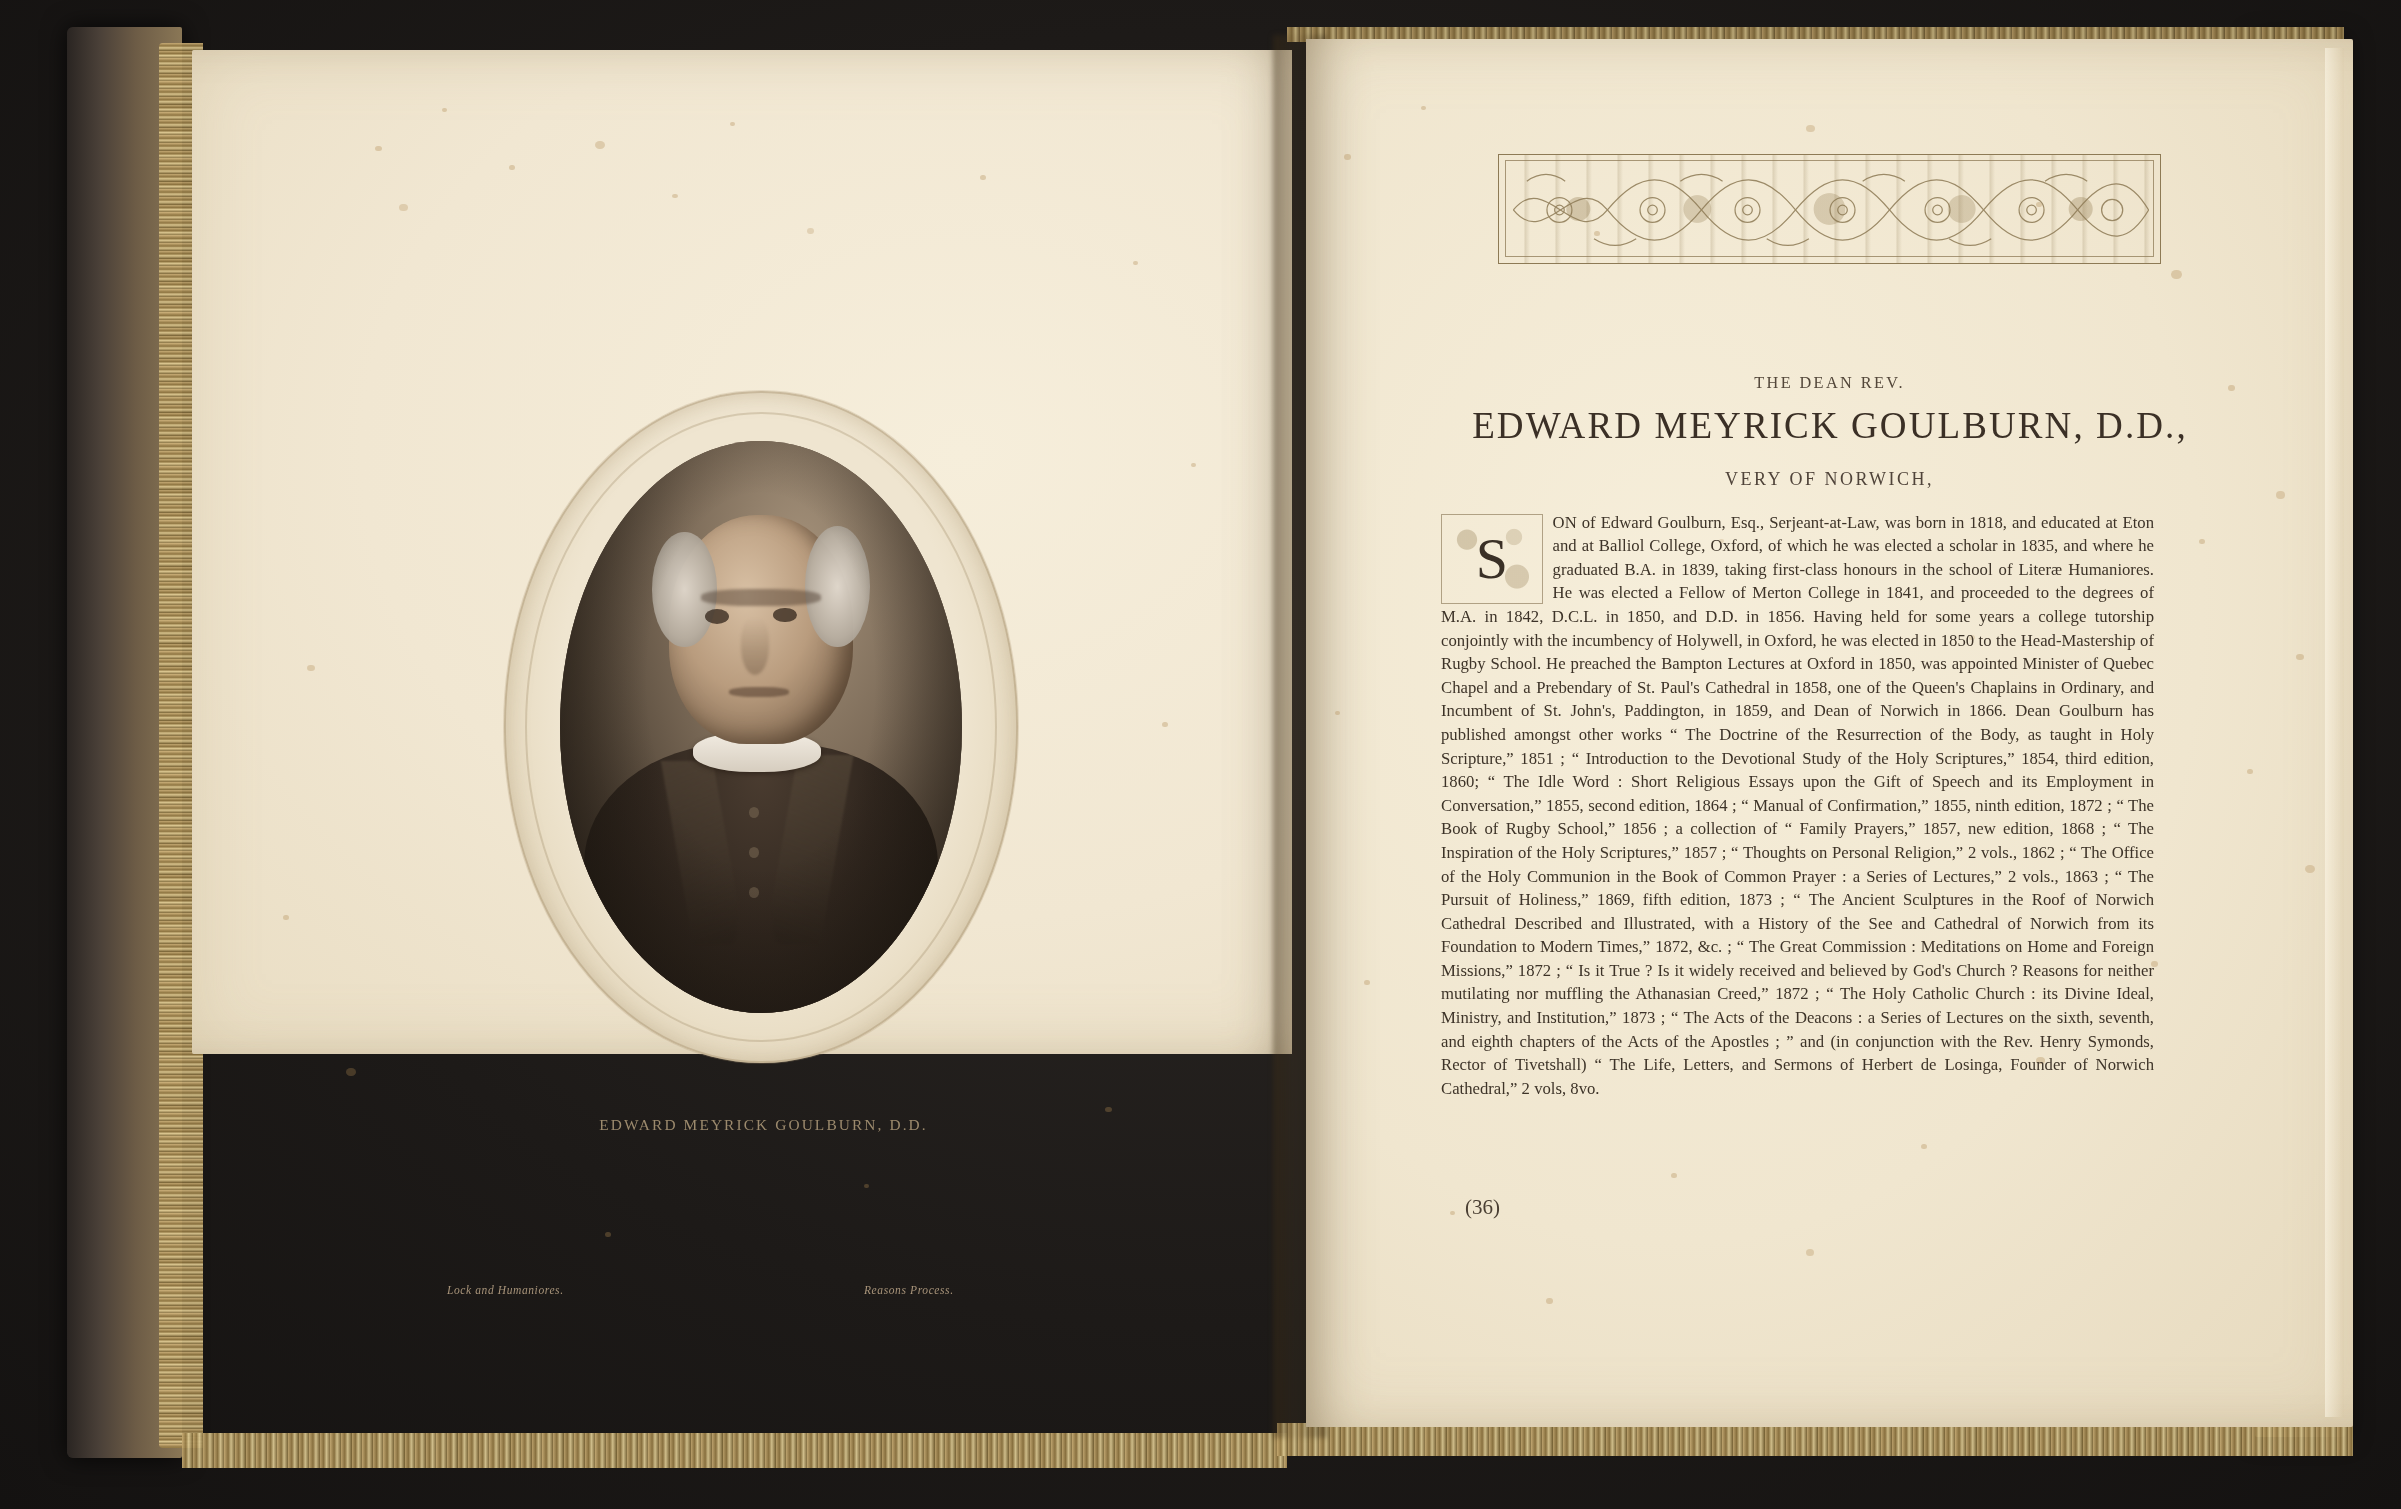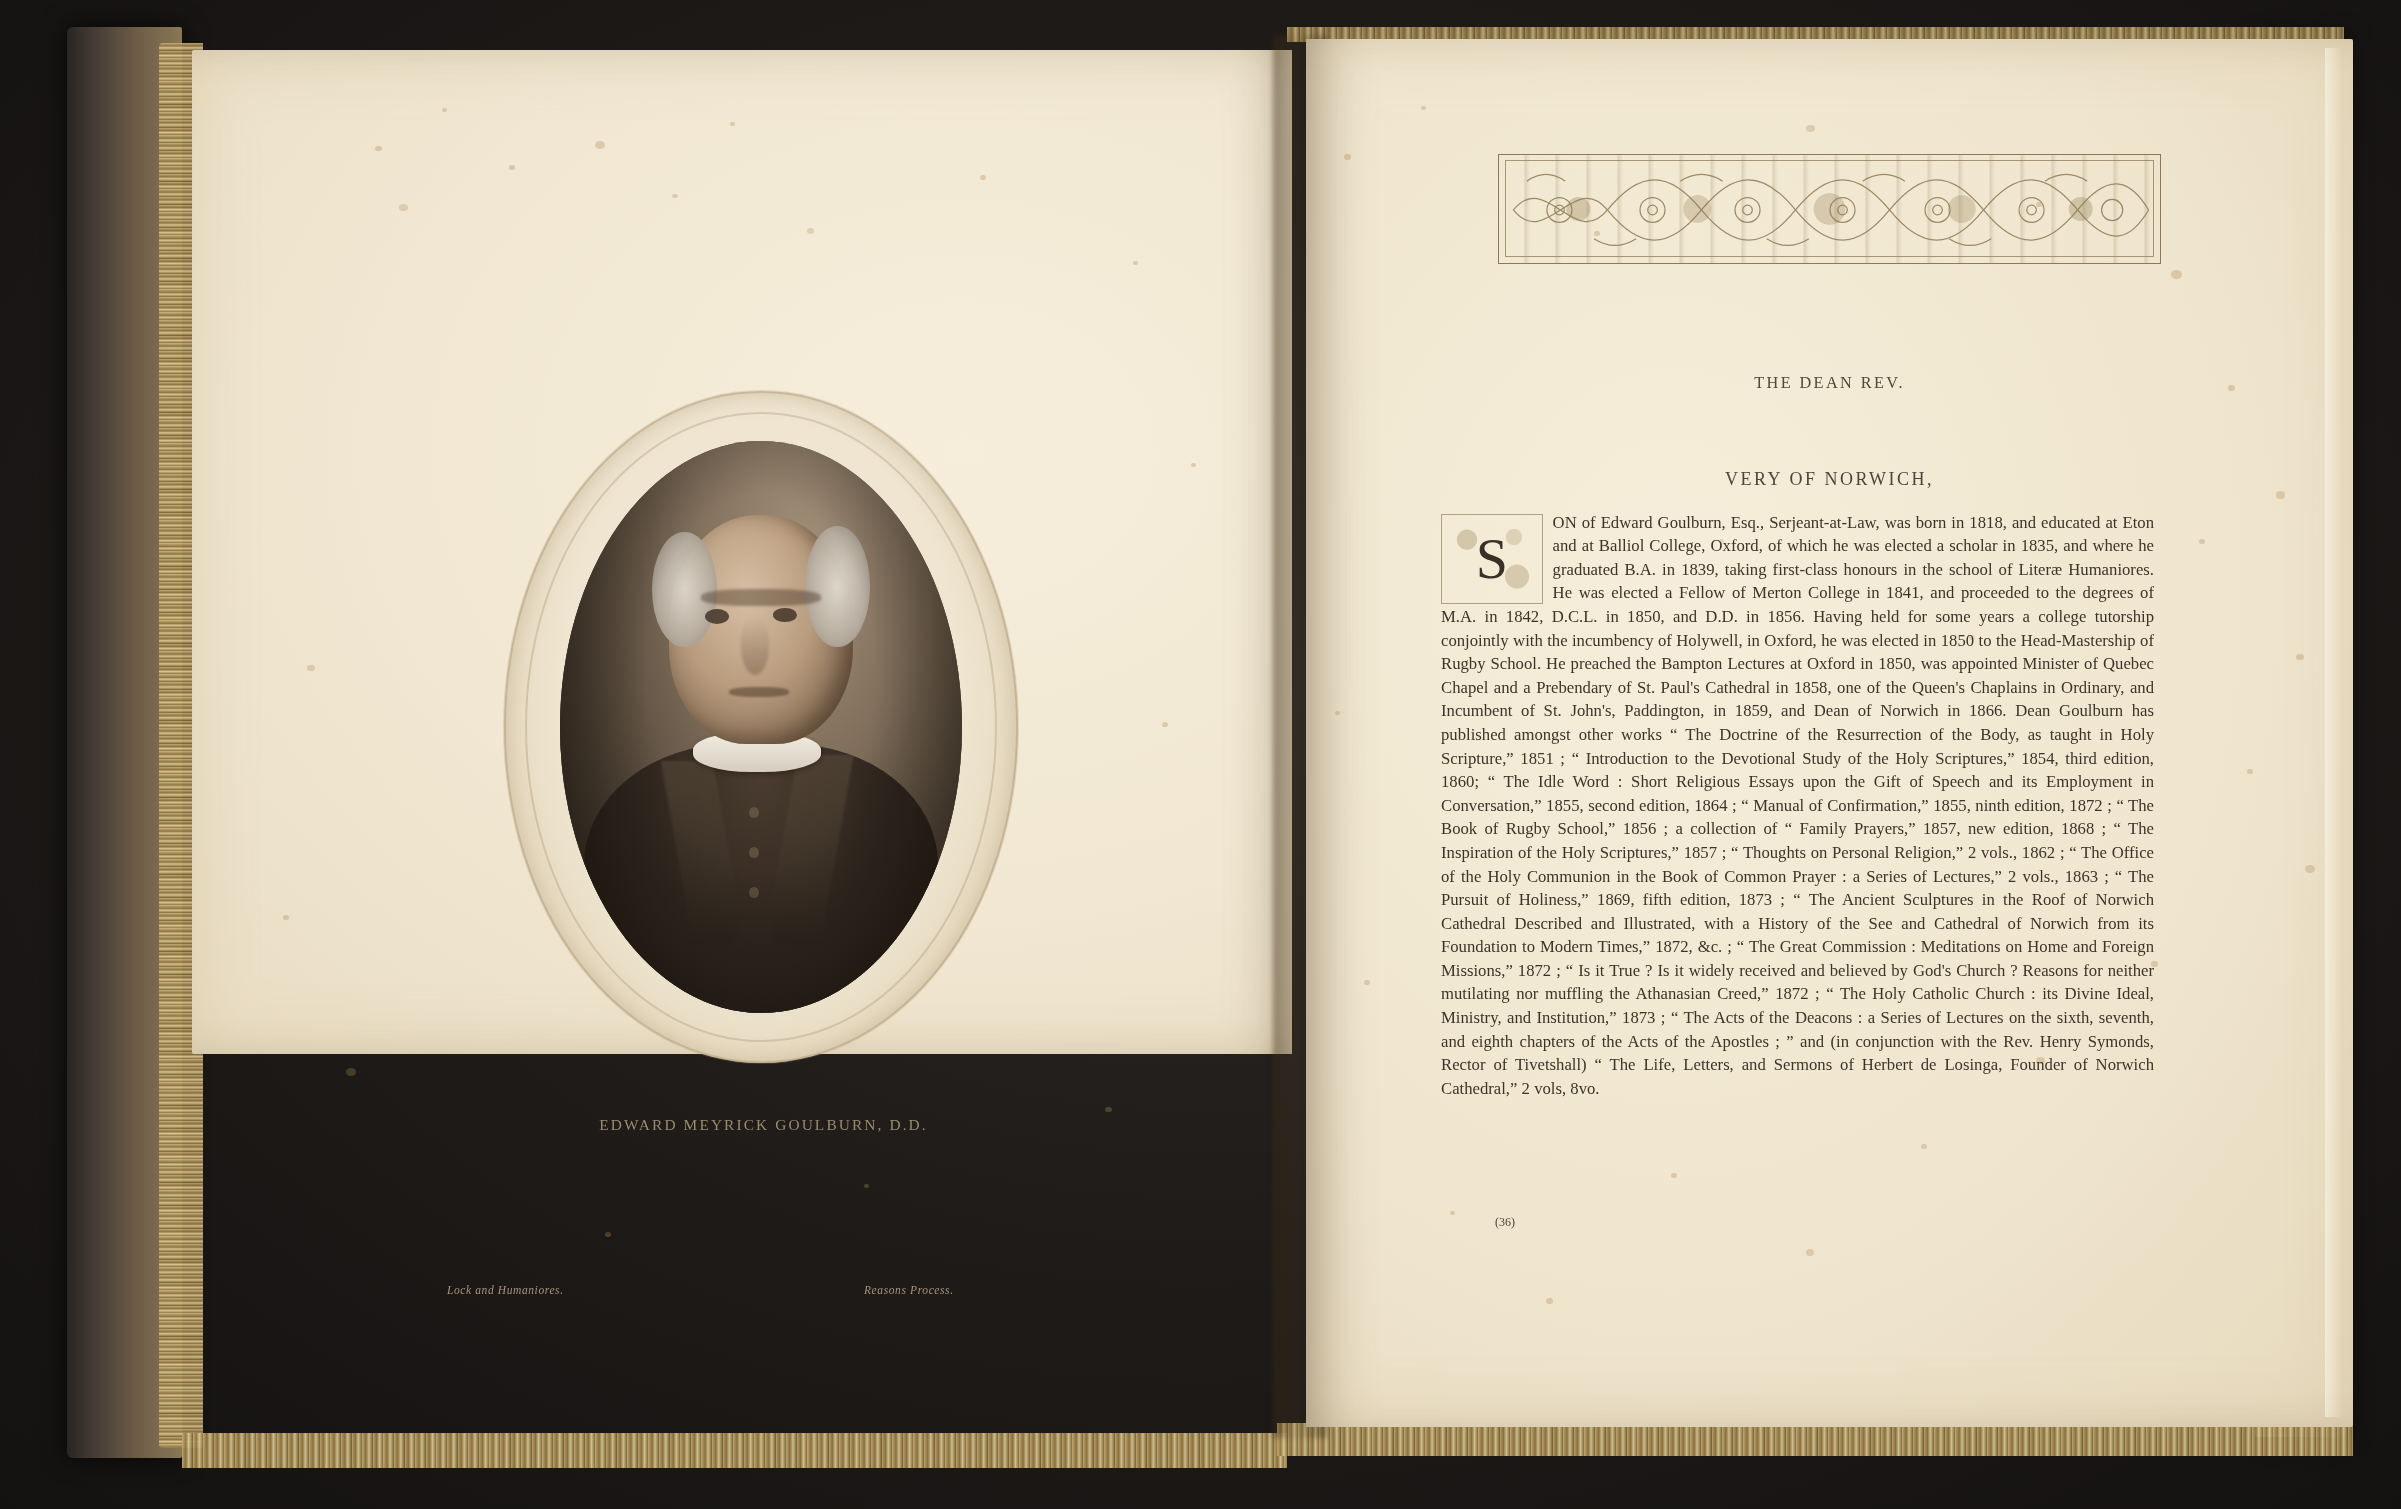--- a/index.html
+++ b/index.html
@@ -394,25 +394,24 @@
     left: 0; right: 0; top: 50%;
     transform: translateY(-52%);
     text-align: center;
     font-size: 58px;
     font-family: "Liberation Serif", serif;
     color: #3a3026;
     letter-spacing: 0;
   }
   .page-number {
     position: absolute;
-    left: 1428px;
+    left: 1398px;
     top: 1185px;
-    font-size: 12px;
+    font-size: 21px;
     color: #4a3f33;
-    margin-top: 20px;
   }
 
   
   .page-right-sheen {
     position: absolute;
     left: 2258px;
     top: 38px;
     width: 19px;
     height: 1369px;
     background: linear-gradient(90deg, rgba(255,250,235,0.55), rgba(210,190,150,0.15));
@@ -533,20 +532,21 @@
           <circle cx="250" cy="50" r="5"></circle>
             <circle cx="349" cy="50" r="5"></circle>
           <circle cx="448" cy="50" r="5"></circle>
             <circle cx="546" cy="50" r="5"></circle>
           <path d="M20 20 q 20 -14 40 0 M90 80 q 22 14 44 0 M180 20 q 22 -14 44 0 M270 80 q 22 14 44 0 M370 20 q 22 -14 44 0 M460 80 q 22 14 44 0 M560 20 q 22 -14 44 0"></path>
         </g>
       </svg>
     </div>
 
     <div class="kicker">THE DEAN REV.</div>
+    <div class="title">EDWARD MEYRICK GOULBURN, D.D.,</div>
     <div class="subtitle">VERY OF NORWICH,</div>
 
     <div class="body-col">
       <div class="dropcap-box">
         <span class="cap">S</span>
       </div>
       <span>ON of Edward Goulburn, Esq., Serjeant-at-Law, was born in 1818, and educated at Eton and at Balliol College, Oxford, of which he was elected a scholar in 1835, and where he graduated B.A. in 1839, taking first-class honours in the school of Literæ Humaniores. He was elected a Fellow of Merton College in 1841, and proceeded to the degrees of M.A. in 1842, D.C.L. in 1850, and D.D. in 1856. Having held for some years a college tutorship conjointly with the incumbency of Holywell, in Oxford, he was elected in 1850 to the Head-Mastership of Rugby School. He preached the Bampton Lectures at Oxford in 1850, was appointed Minister of Quebec Chapel and a Prebendary of St. Paul's Cathedral in 1858, one of the Queen's Chaplains in Ordinary, and Incumbent of St. John's, Paddington, in 1859, and Dean of Norwich in 1866. Dean Goulburn has published amongst other works “ The Doctrine of the Resurrection of the Body, as taught in Holy Scripture,” 1851 ; “ Introduction to the Devotional Study of the Holy Scriptures,” 1854, third edition, 1860; “ The Idle Word : Short Religious Essays upon the Gift of Speech and its Employment in Conversation,” 1855, second edition, 1864 ; “ Manual of Confirmation,” 1855, ninth edition, 1872 ; “ The Book of Rugby School,” 1856 ; a collection of “ Family Prayers,” 1857, new edition, 1868 ; “ The Inspiration of the Holy Scriptures,” 1857 ; “ Thoughts on Personal Religion,” 2 vols., 1862 ; “ The Office of the Holy Communion in the Book of Common Prayer : a Series of Lectures,” 2 vols., 1863 ; “ The Pursuit of Holiness,” 1869, fifth edition, 1873 ; “ The Ancient Sculptures in the Roof of Norwich Cathedral Described and Illustrated, with a History of the See and Cathedral of Norwich from its Foundation to Modern Times,” 1872, &amp;c. ; “ The Great Commission : Meditations on Home and Foreign Missions,” 1872 ; “ Is it True ? Is it widely received and believed by God's Church ? Reasons for neither mutilating nor muffling the Athanasian Creed,” 1872 ; “ The Holy Catholic Church : its Divine Ideal, Ministry, and Institution,” 1873 ; “ The Acts of the Deacons : a Series of Lectures on the sixth, seventh, and eighth chapters of the Acts of the Apostles ; ” and (in conjunction with the Rev. Henry Symonds, Rector of Tivetshall) “ The Life, Letters, and Sermons of Herbert de Losinga, Founder of Norwich Cathedral,” 2 vols, 8vo.</span>
     </div>
 
     <div class="page-number">(36)</div>

